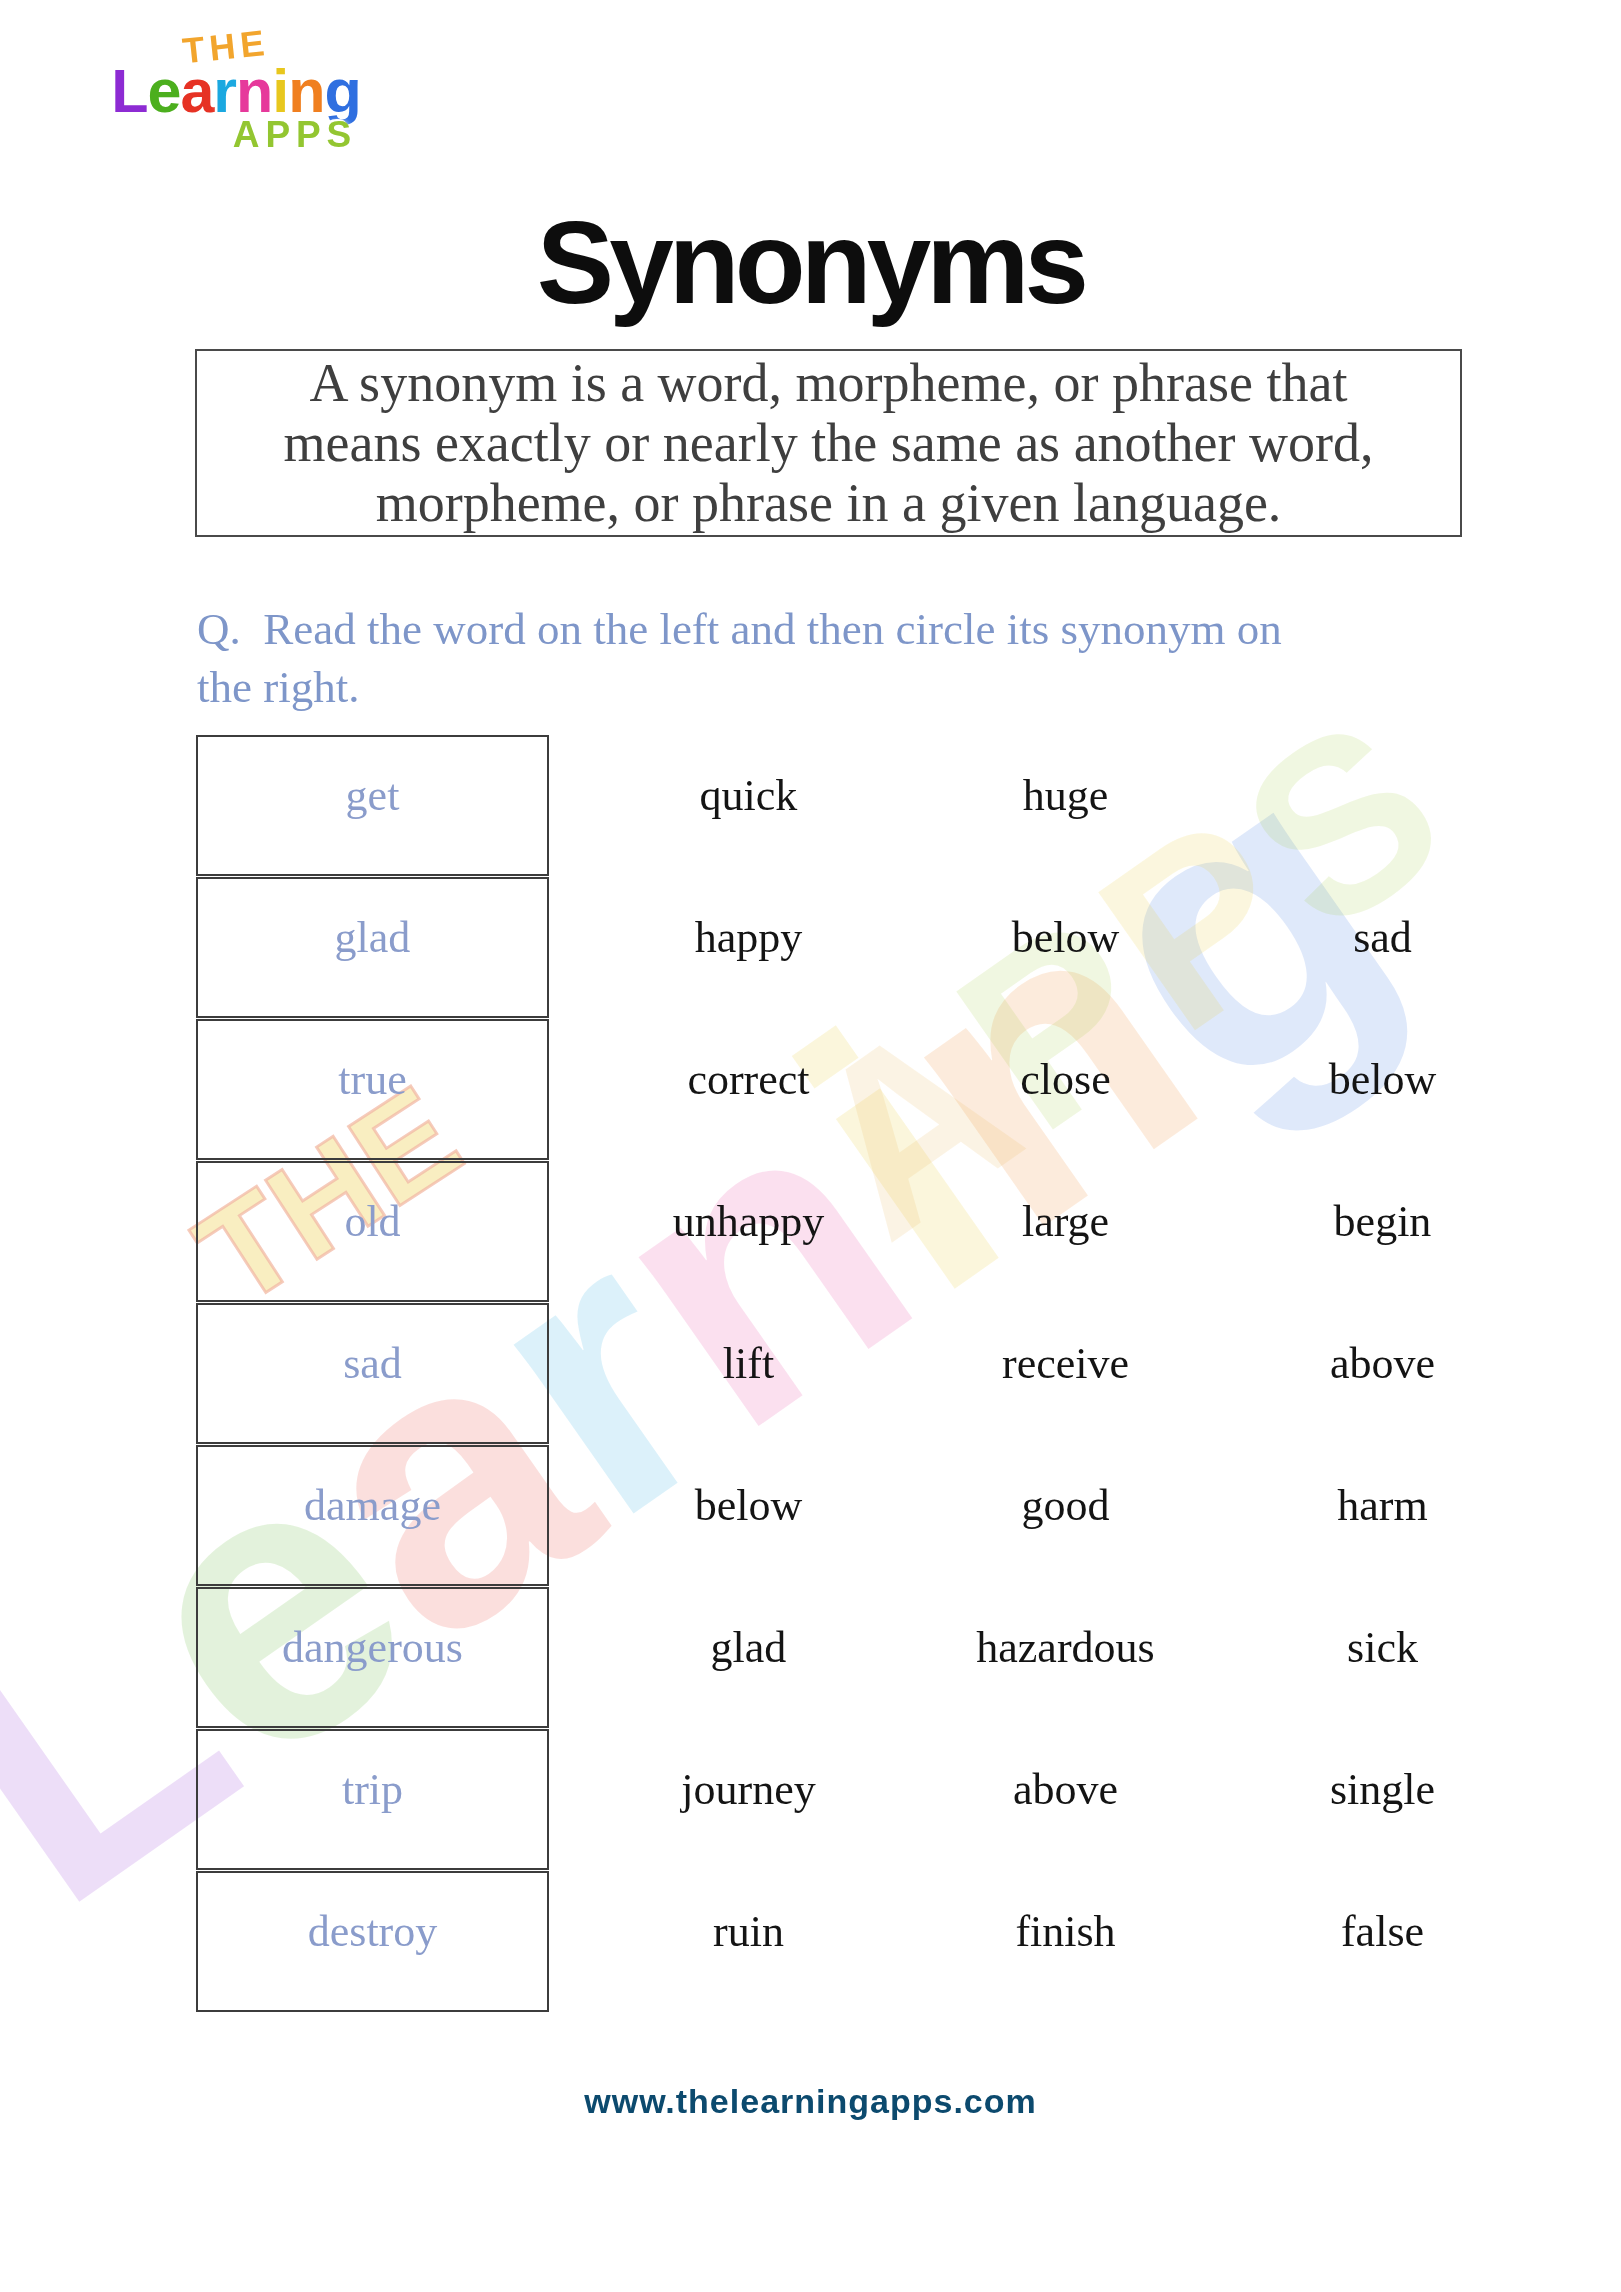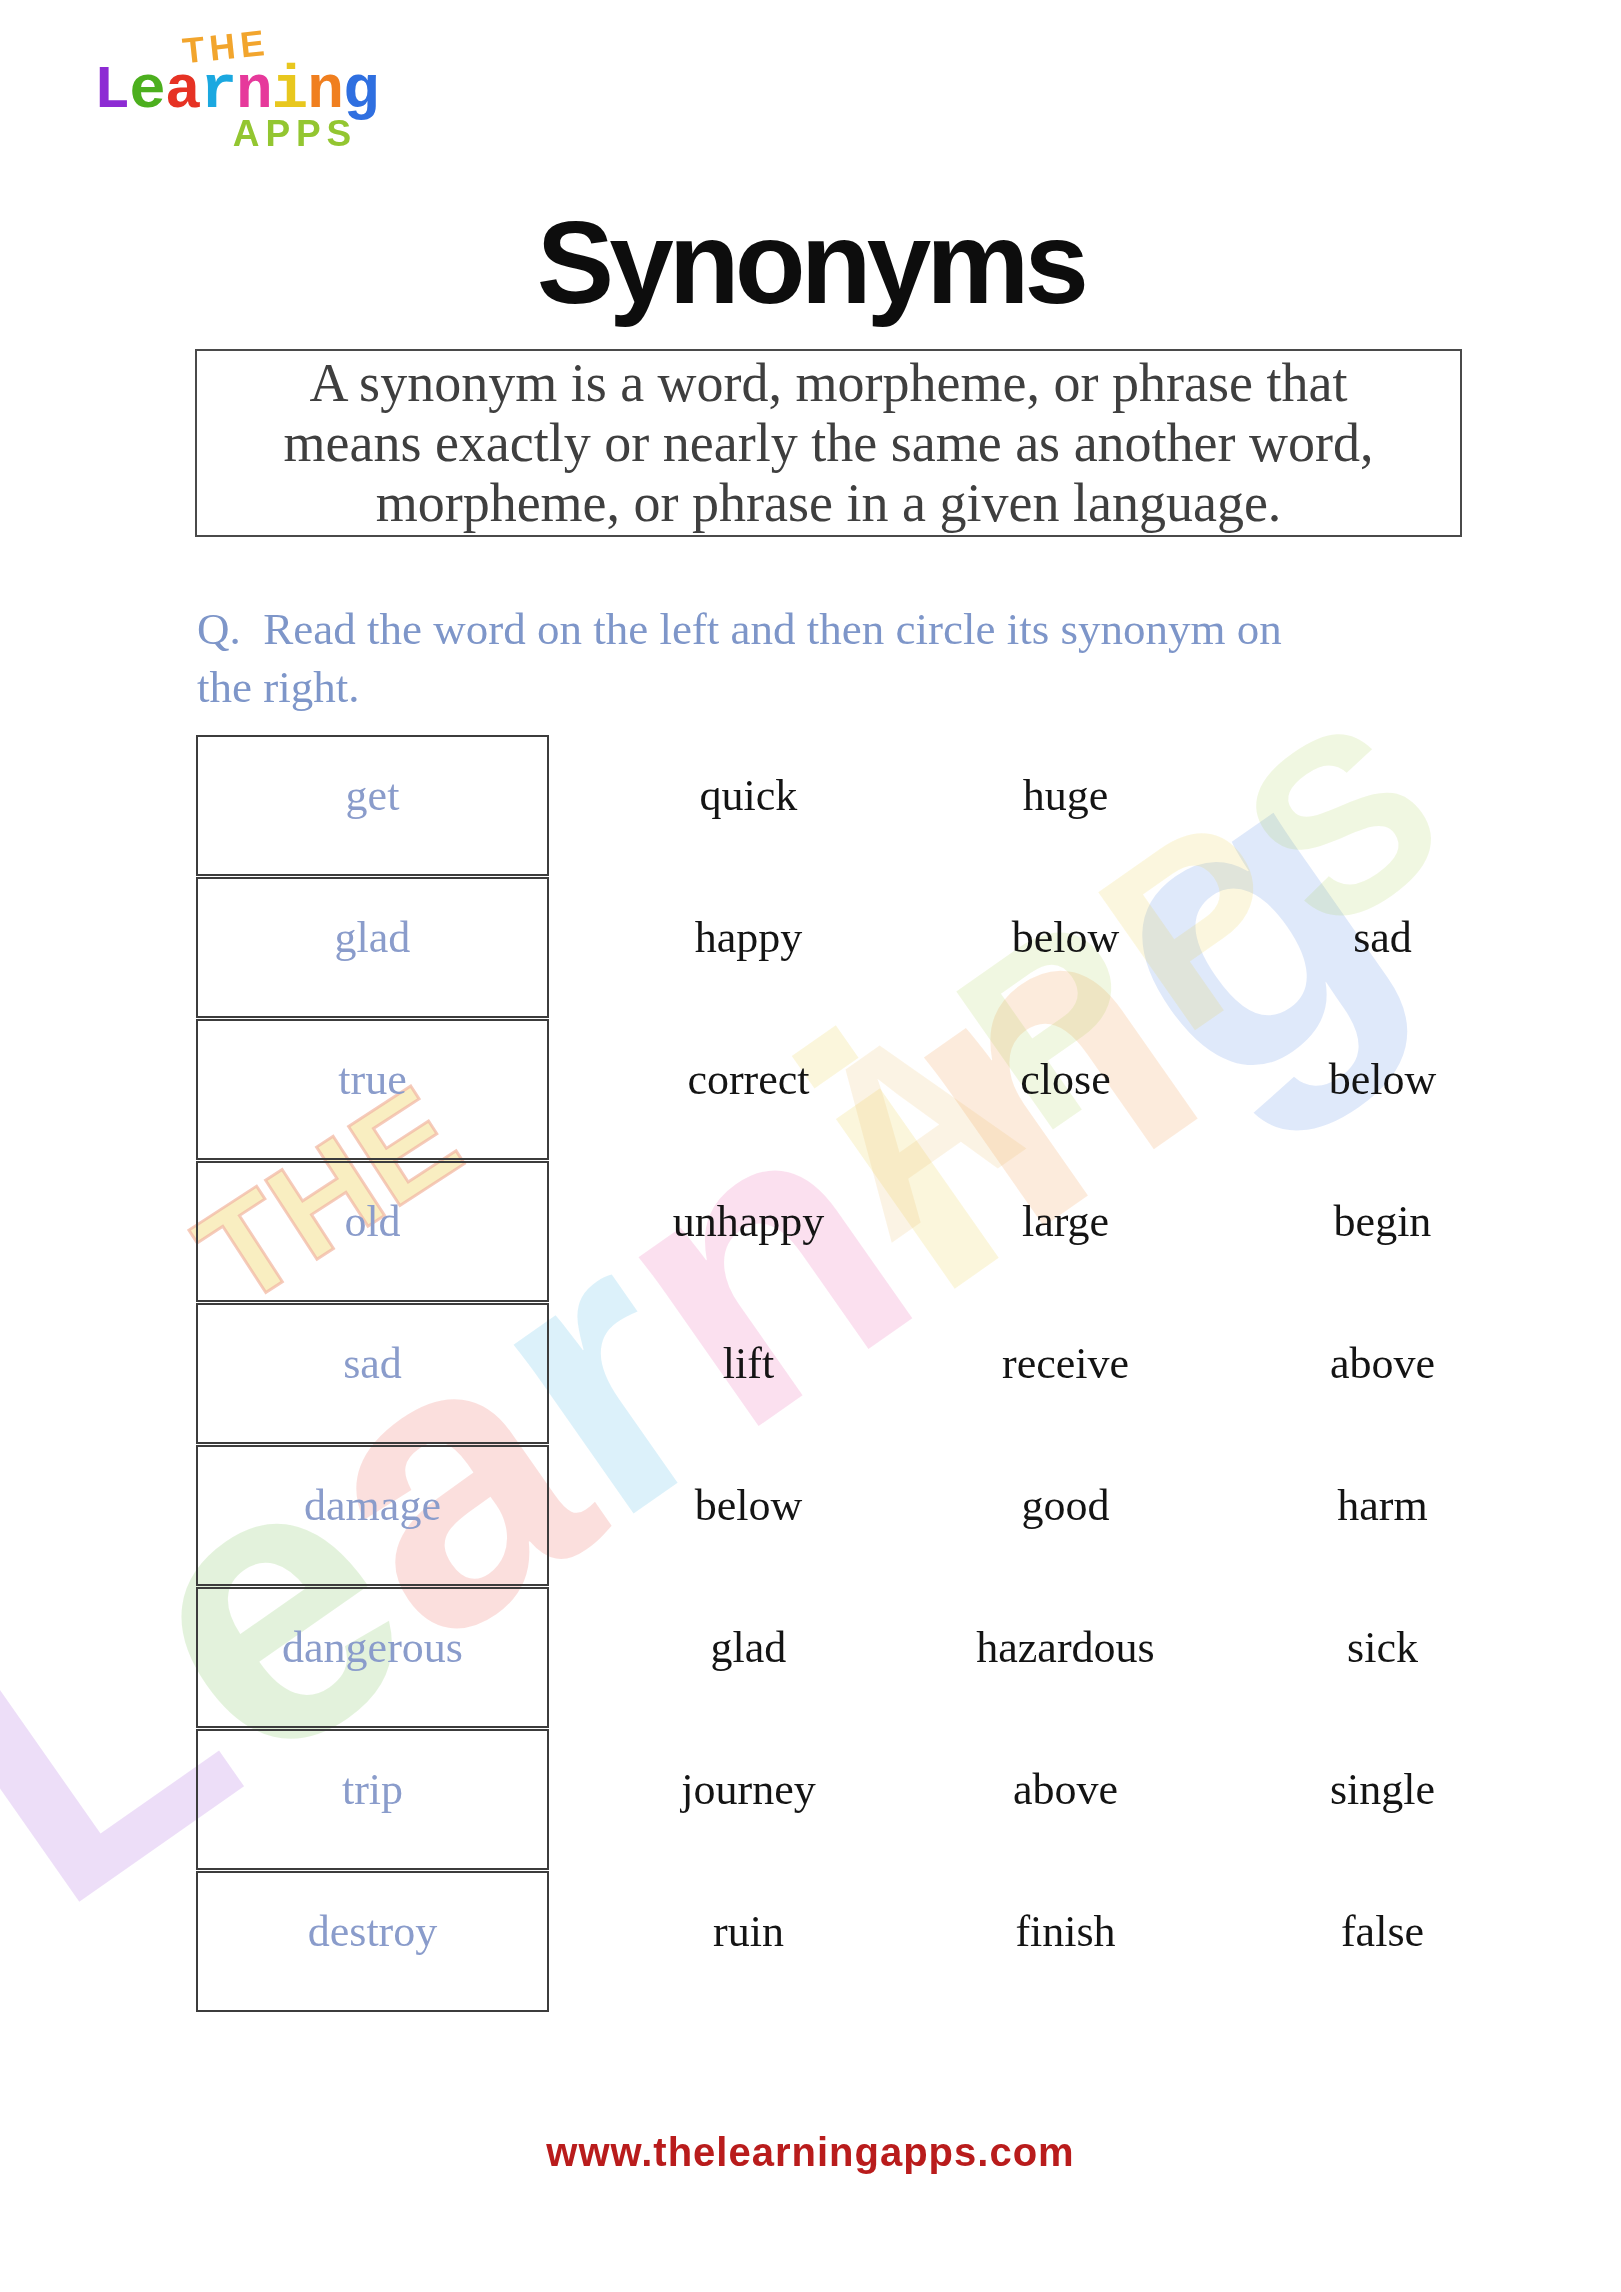--- a/index.html
+++ b/index.html
@@ -20,21 +20,21 @@
 
   
   main { position:absolute; left:0; top:0; width:1621px; height:2293px; z-index:1; }
 
   
   #logo { position:absolute; left:84px; top:25.5px; width:304px; text-align:center; }
   #logo .lg-the { font-family:"Liberation Sans", sans-serif; font-weight:bold;
                   font-size:36px; color:#f2a52d; letter-spacing:4.9px;
                   transform:rotate(-6deg); margin-left:-19.6px;
                   text-shadow:2px 2px 0 #fff,-2px -2px 0 #fff,0 0 4.9px #fff; }
-  #logo .lg-learning { font-family:Liberation Mono, monospace; font-weight:bold;
+  #logo .lg-learning { font-family:Liberation Sans, sans-serif; font-weight:bold;
                   font-size:61px; letter-spacing:-1px; margin-top:-11.8px;
                   text-shadow:2px 2px 0 #fff,-2px -2px 0 #fff,0 0 4.9px #fff; }
   #logo .lg-apps { font-family:"Liberation Sans", sans-serif; font-weight:bold;
                   font-size:37px; color:#93c631; letter-spacing:5.9px;
                   margin:-11.8px 0 0 118px;
                   text-shadow:2px 2px 0 #fff,-2px -2px 0 #fff,0 0 4.9px #fff; }
 
   
   #title { position:absolute; left:0; top:196px; width:100%; text-align:center;
            font-family:"Liberation Sans", sans-serif; font-weight:bold;
@@ -57,21 +57,21 @@
          height:141px; margin-bottom:1px;gap:48px; }
   .word-cell { border:2px solid #3c3c3c; display:flex; align-items:center;
                justify-content:center; padding-bottom:19.6px; }
   .word-cell .word { font-size:44px; color:#8a9ccb; }
   .opt-cell { display:flex; align-items:center; justify-content:center;
               padding-bottom:19.6px; font-size:44px; color:#141414;margin-left:34px; }
 
   
   #footer { position:absolute; left:0; top:2082px; width:100%; text-align:center;
             font-family:"Liberation Sans", sans-serif; font-weight:bold;
-            font-size:40px; letter-spacing:1px; color:#b91c1c;margin-top:48px; }
+            font-size:34px; letter-spacing:1px; color:#0c4a6e; }
 </style>
 </head>
 <body>
 
 <div class="wm" id="wm-learning">
     <span style="color: rgb(141, 43, 211);">L</span>
     <span style="color: rgb(76, 175, 30);">e</span>
     <span style="color: rgb(230, 50, 36);">a</span>
     <span style="color: rgb(27, 168, 224);">r</span>
     <span style="color: rgb(230, 57, 155);">n</span>

